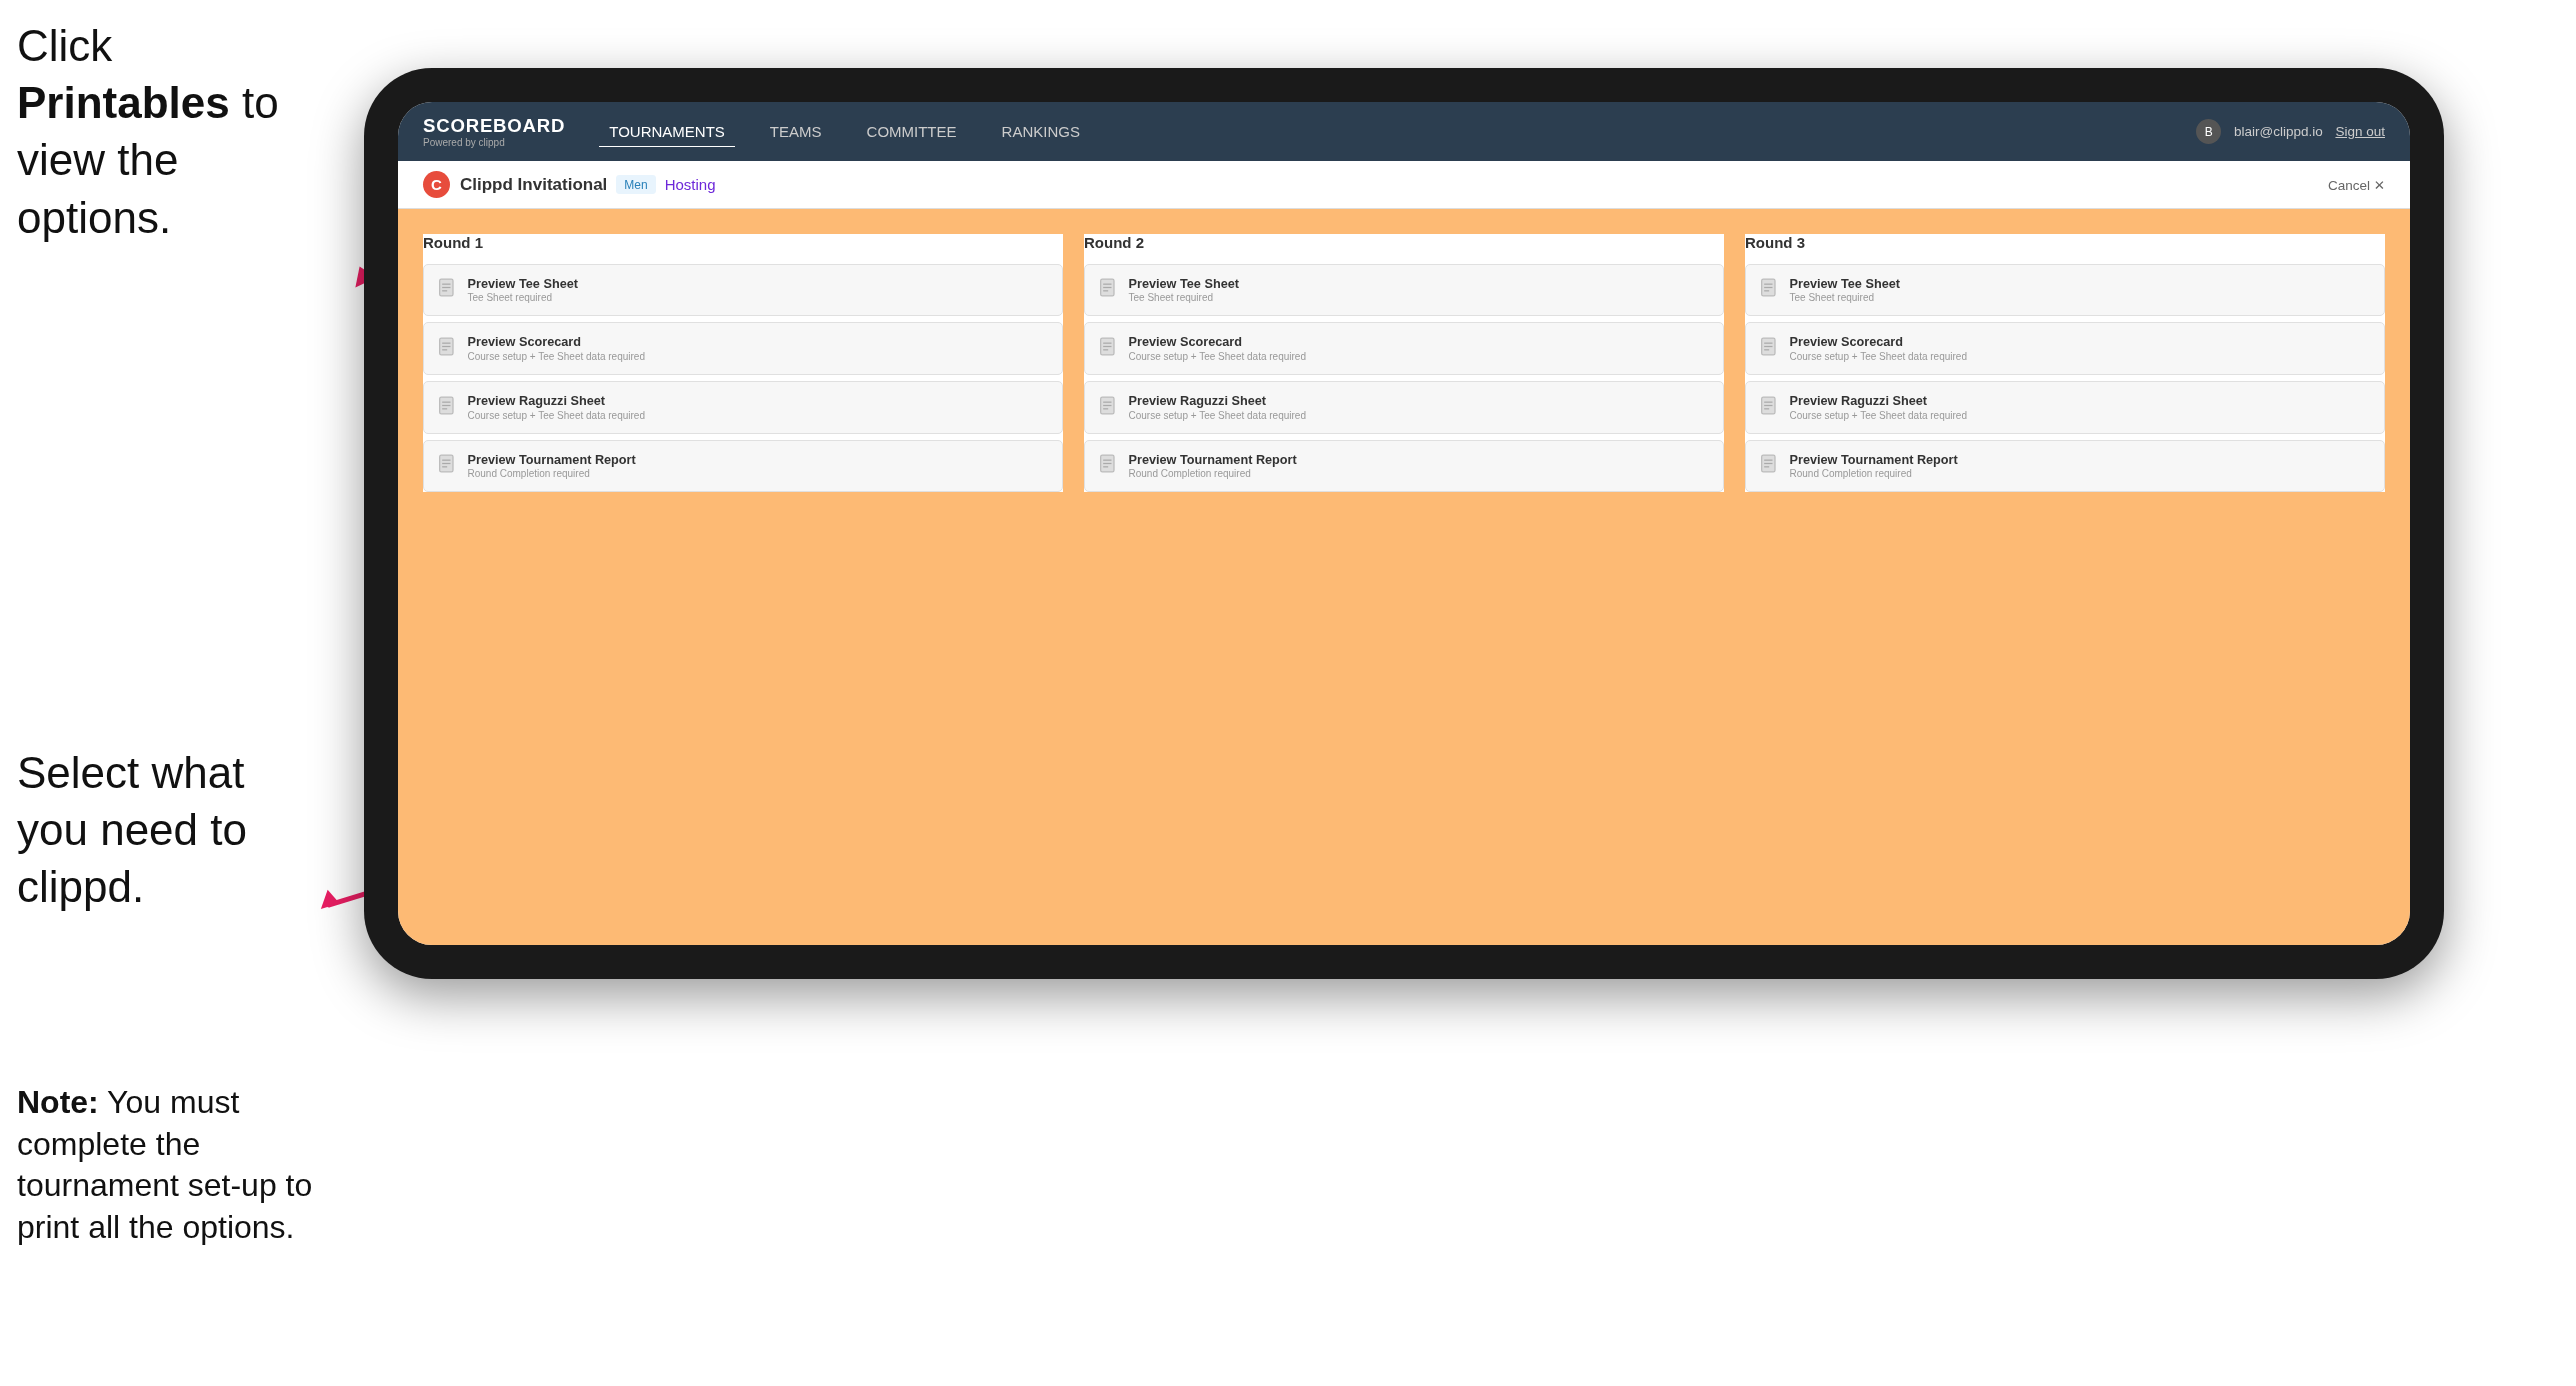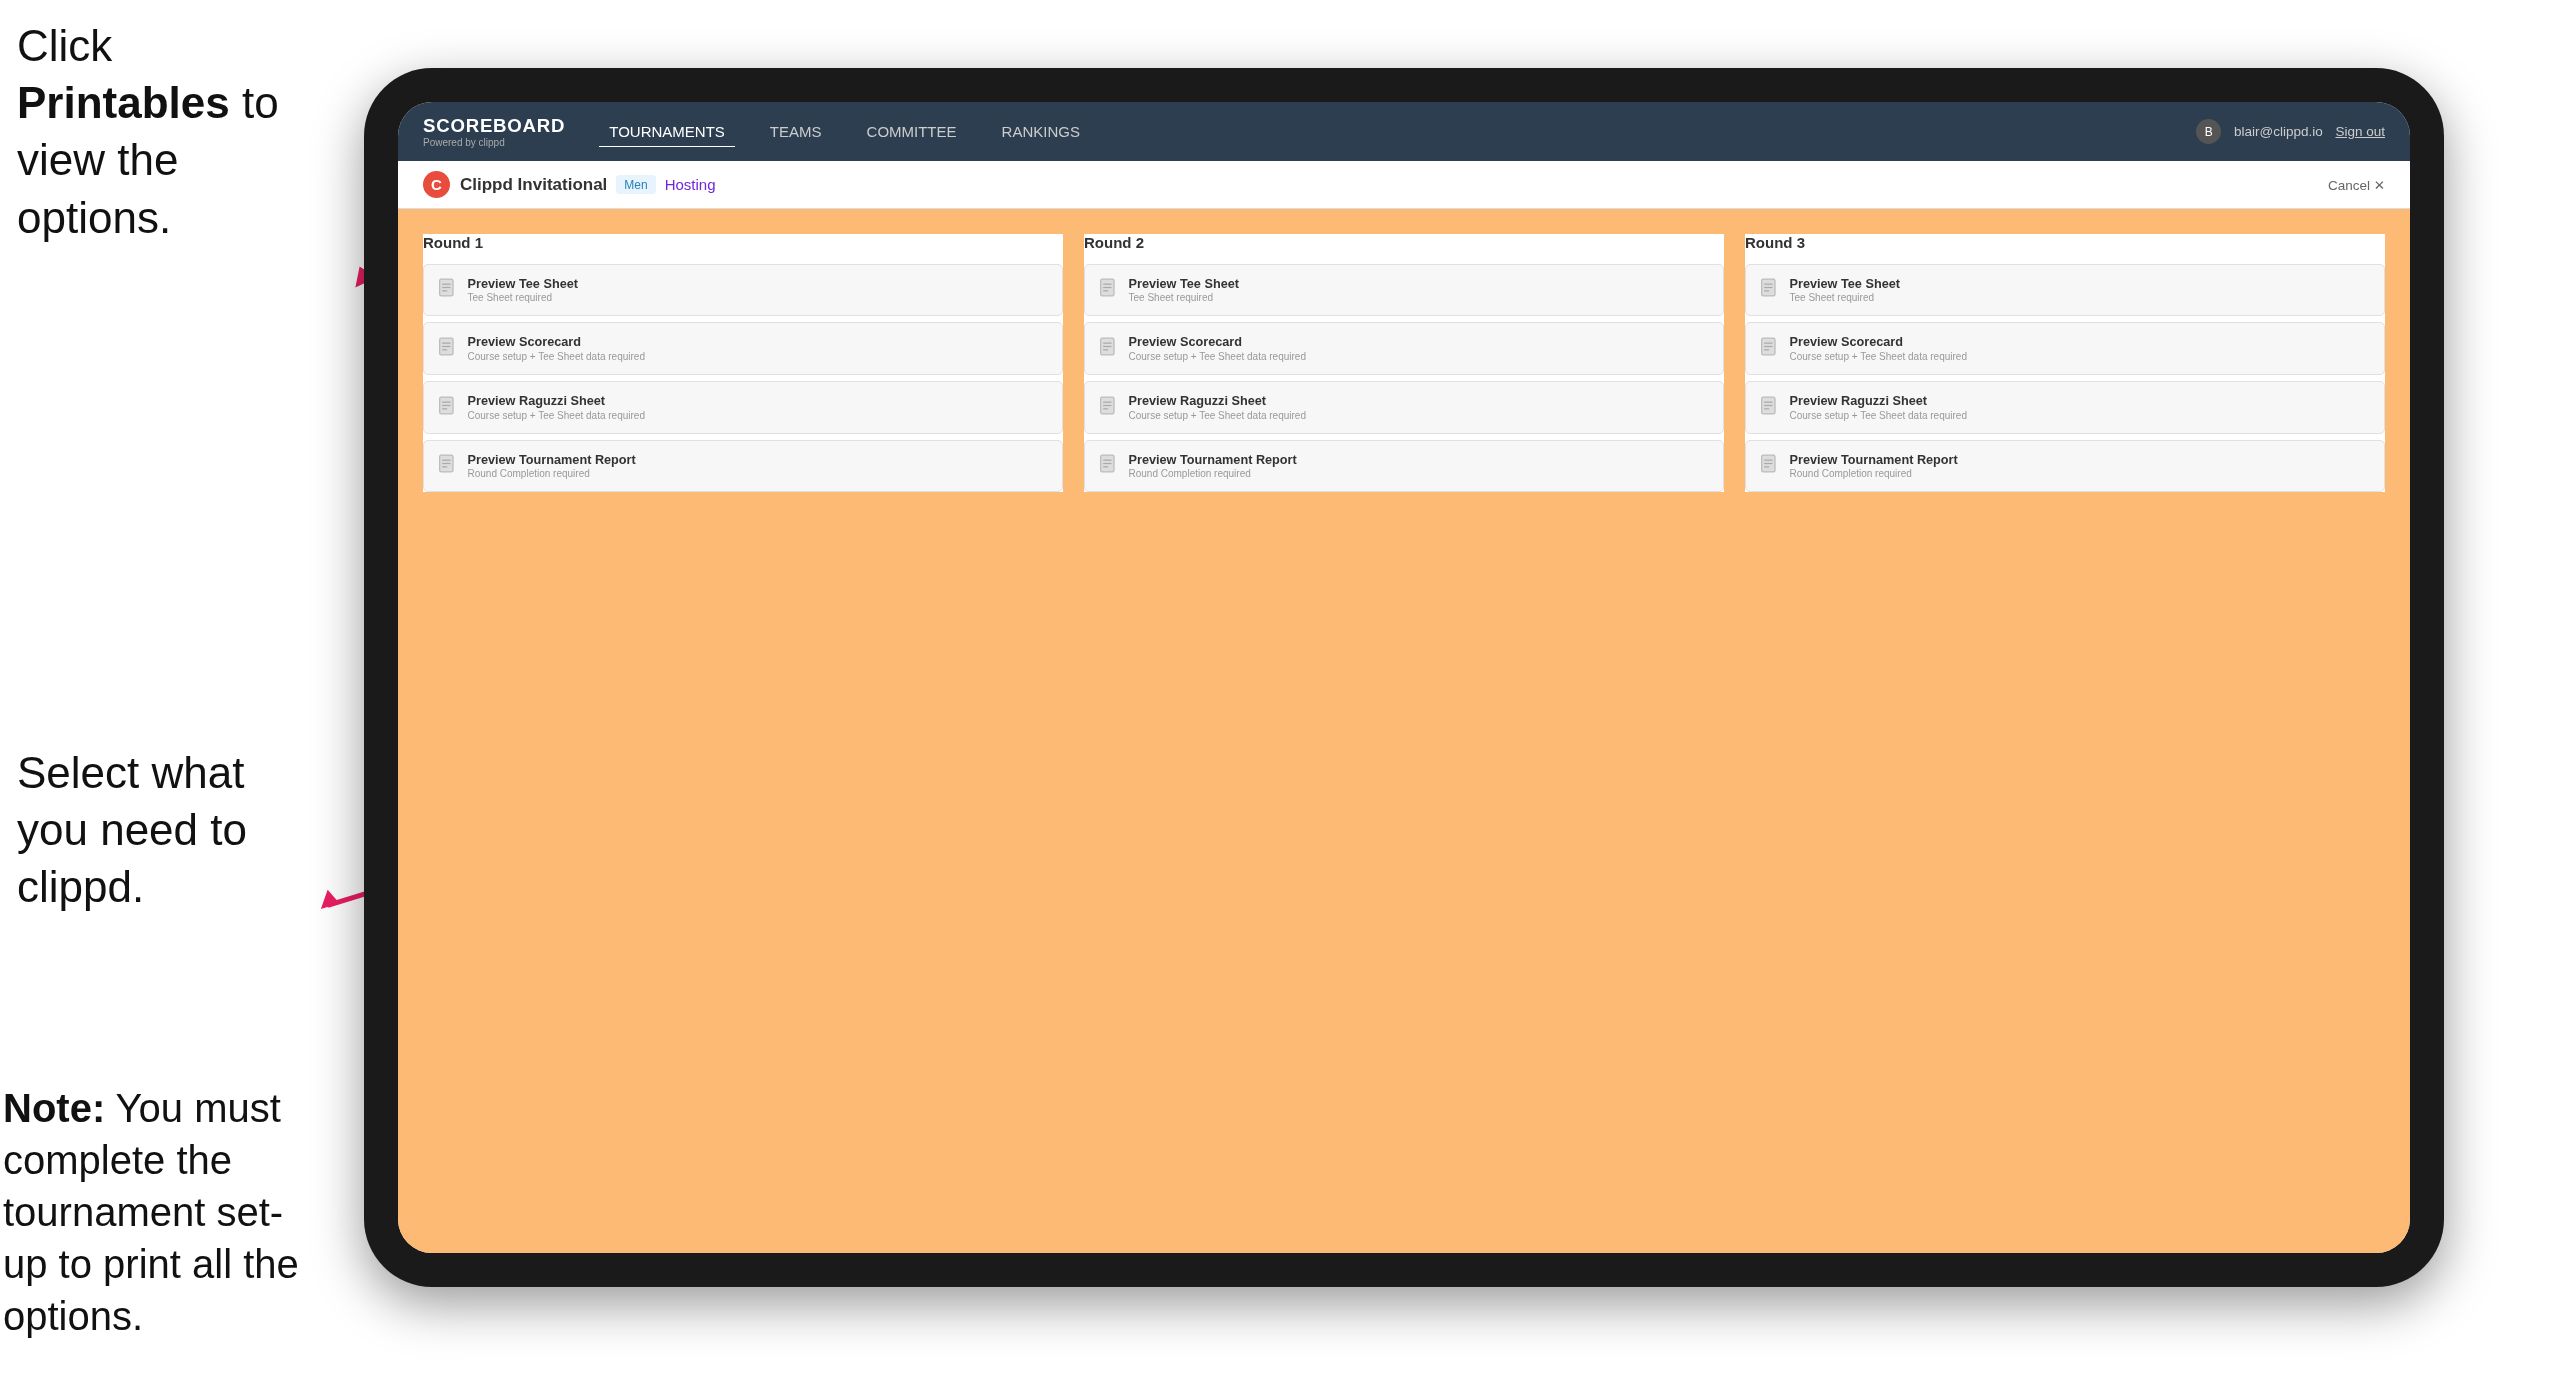--- a/index.html
+++ b/index.html
@@ -41,34 +41,34 @@
       font-size: 44px;
       line-height: 1.3;
       color: #111;
       width: 288px;
     }
 
     
     .annotation-bottom {
       position: absolute;
       top: 1082px;
-      left: 3px;
-      font-size: 40px;
+      left: 17px;
+      font-size: 32px;
       line-height: 1.3;
       color: #111;
       width: 304px;
     }
 
     
     .tablet {
       position: absolute;
       top: 68px;
       left: 364px;
       width: 2080px;
-      height: 1219px;
+      height: 911px;
       background: #1a1a1a;
       border-radius: 68px;
       padding: 34px;
       box-shadow: 0 17px 51px rgba(0,0,0,0.4);
     }
 
     .tablet-screen {
       width: 100%;
       height: 100%;
       background: #f0f0f0;

